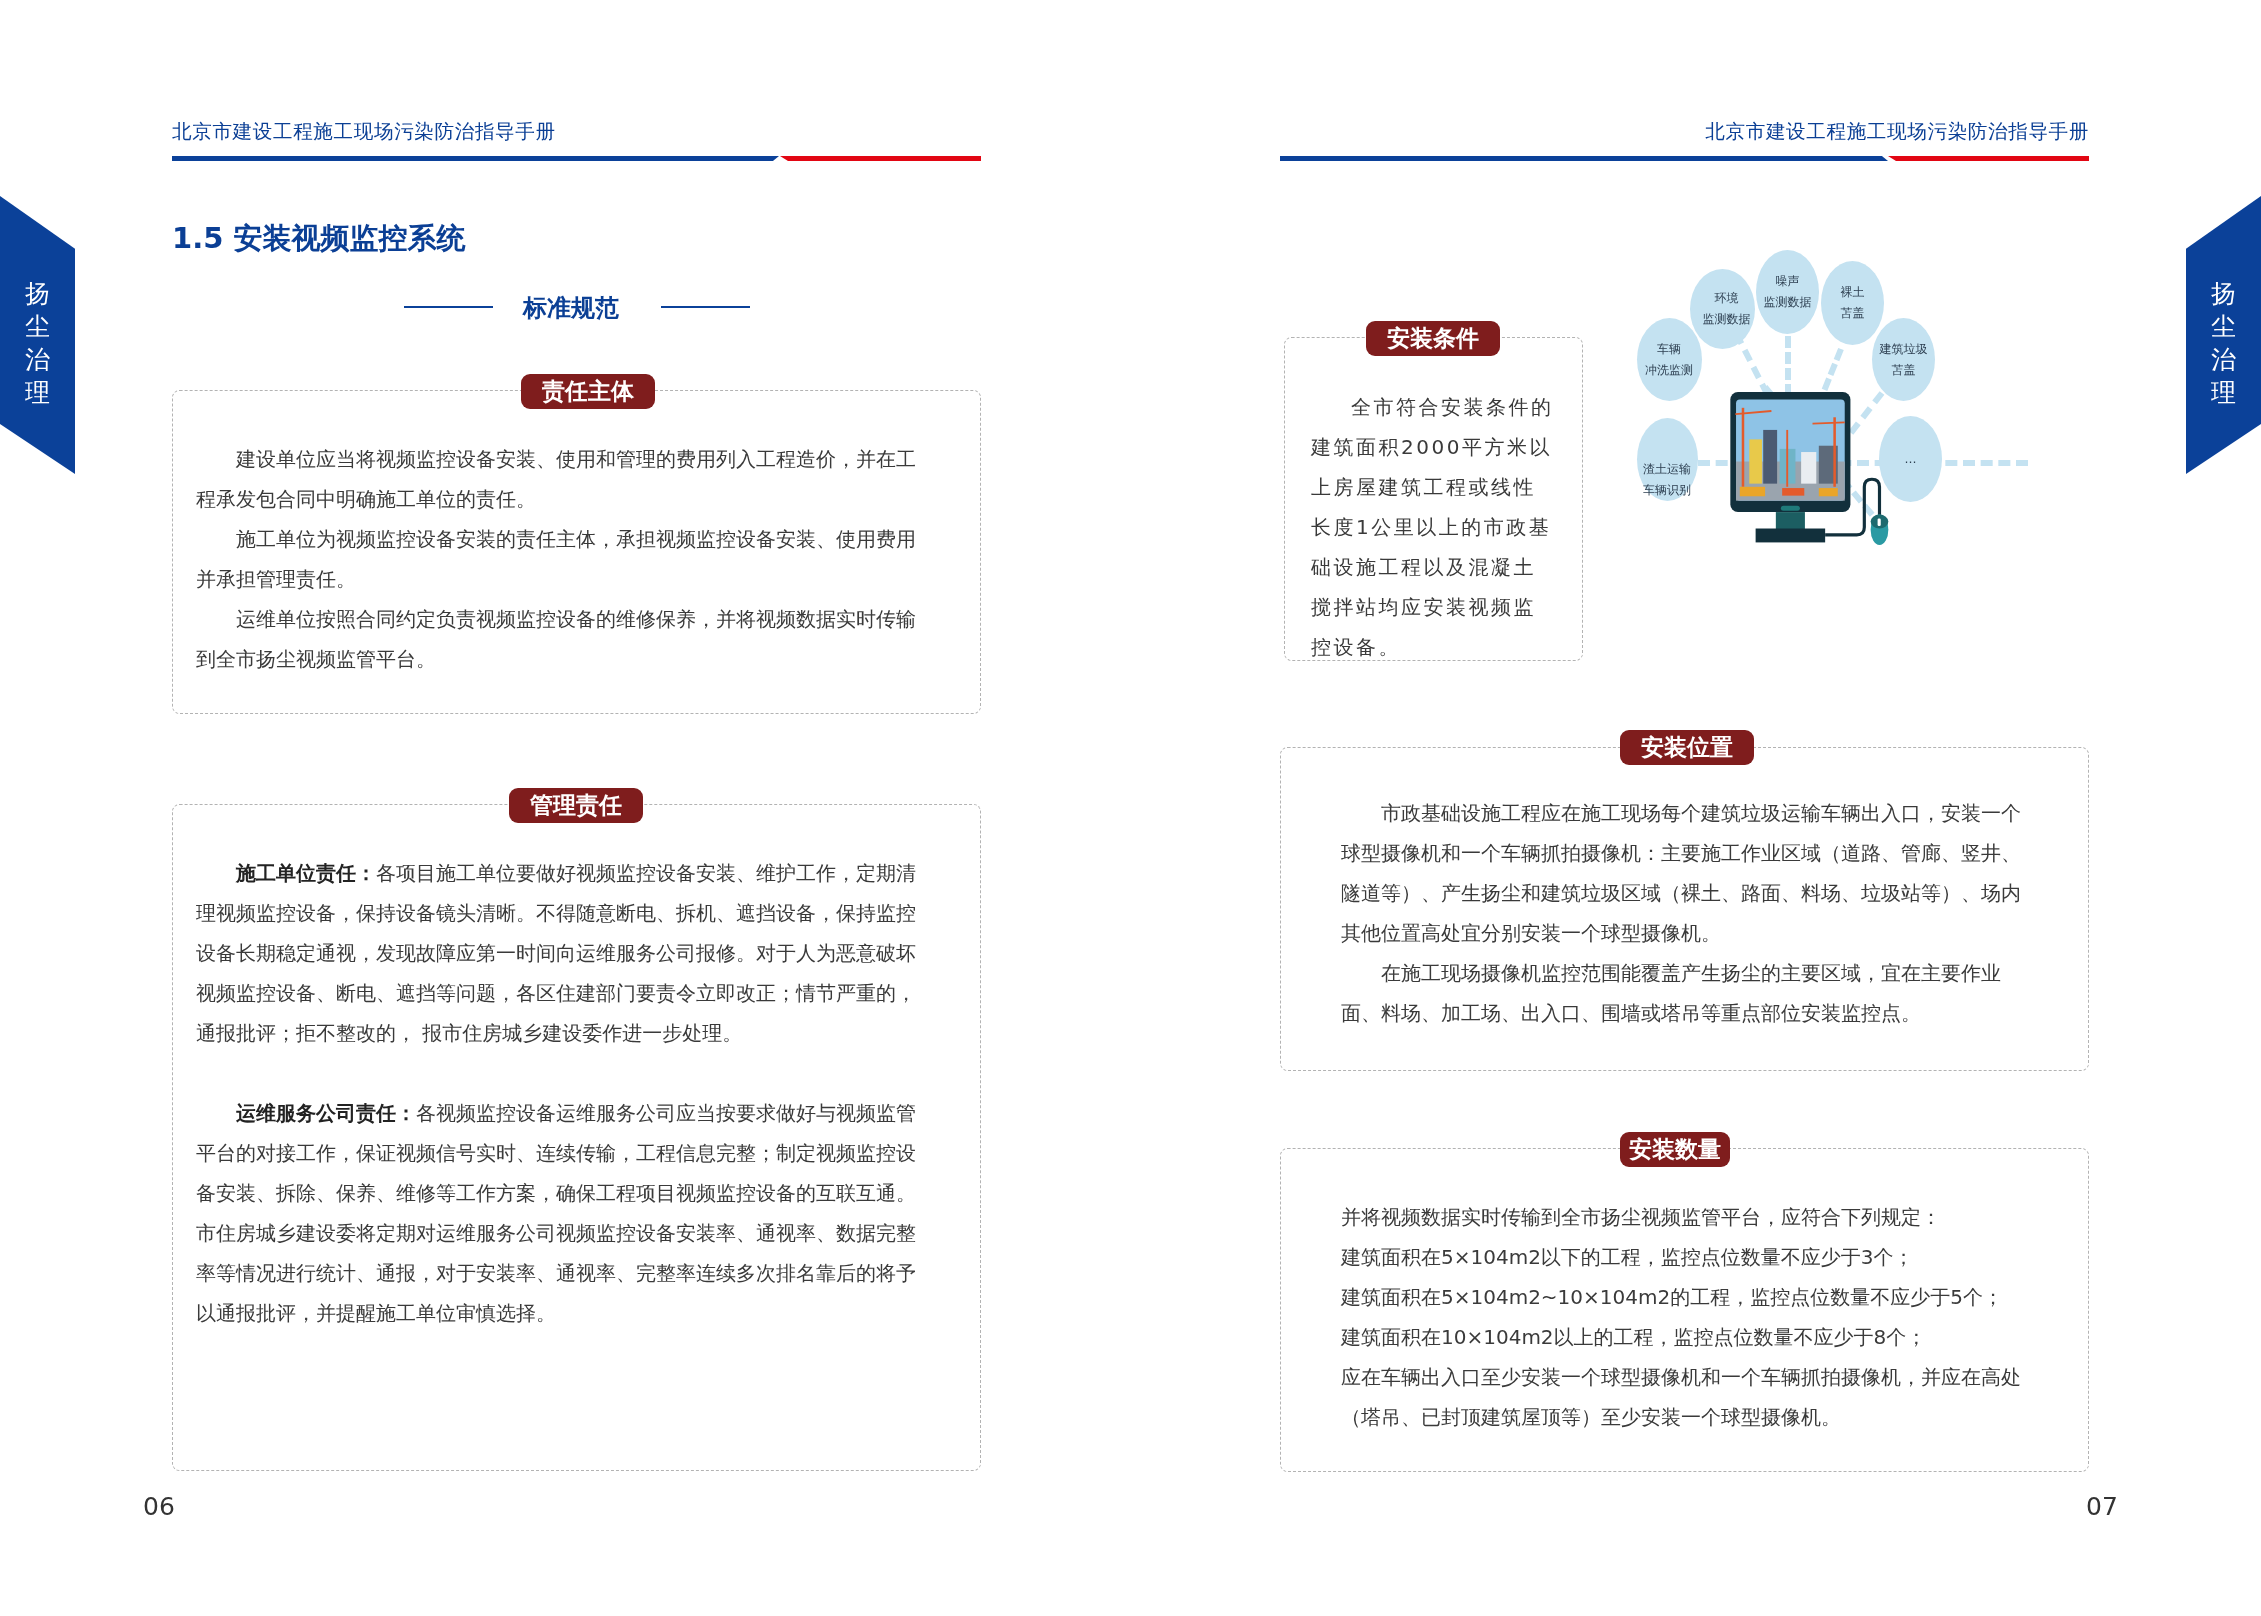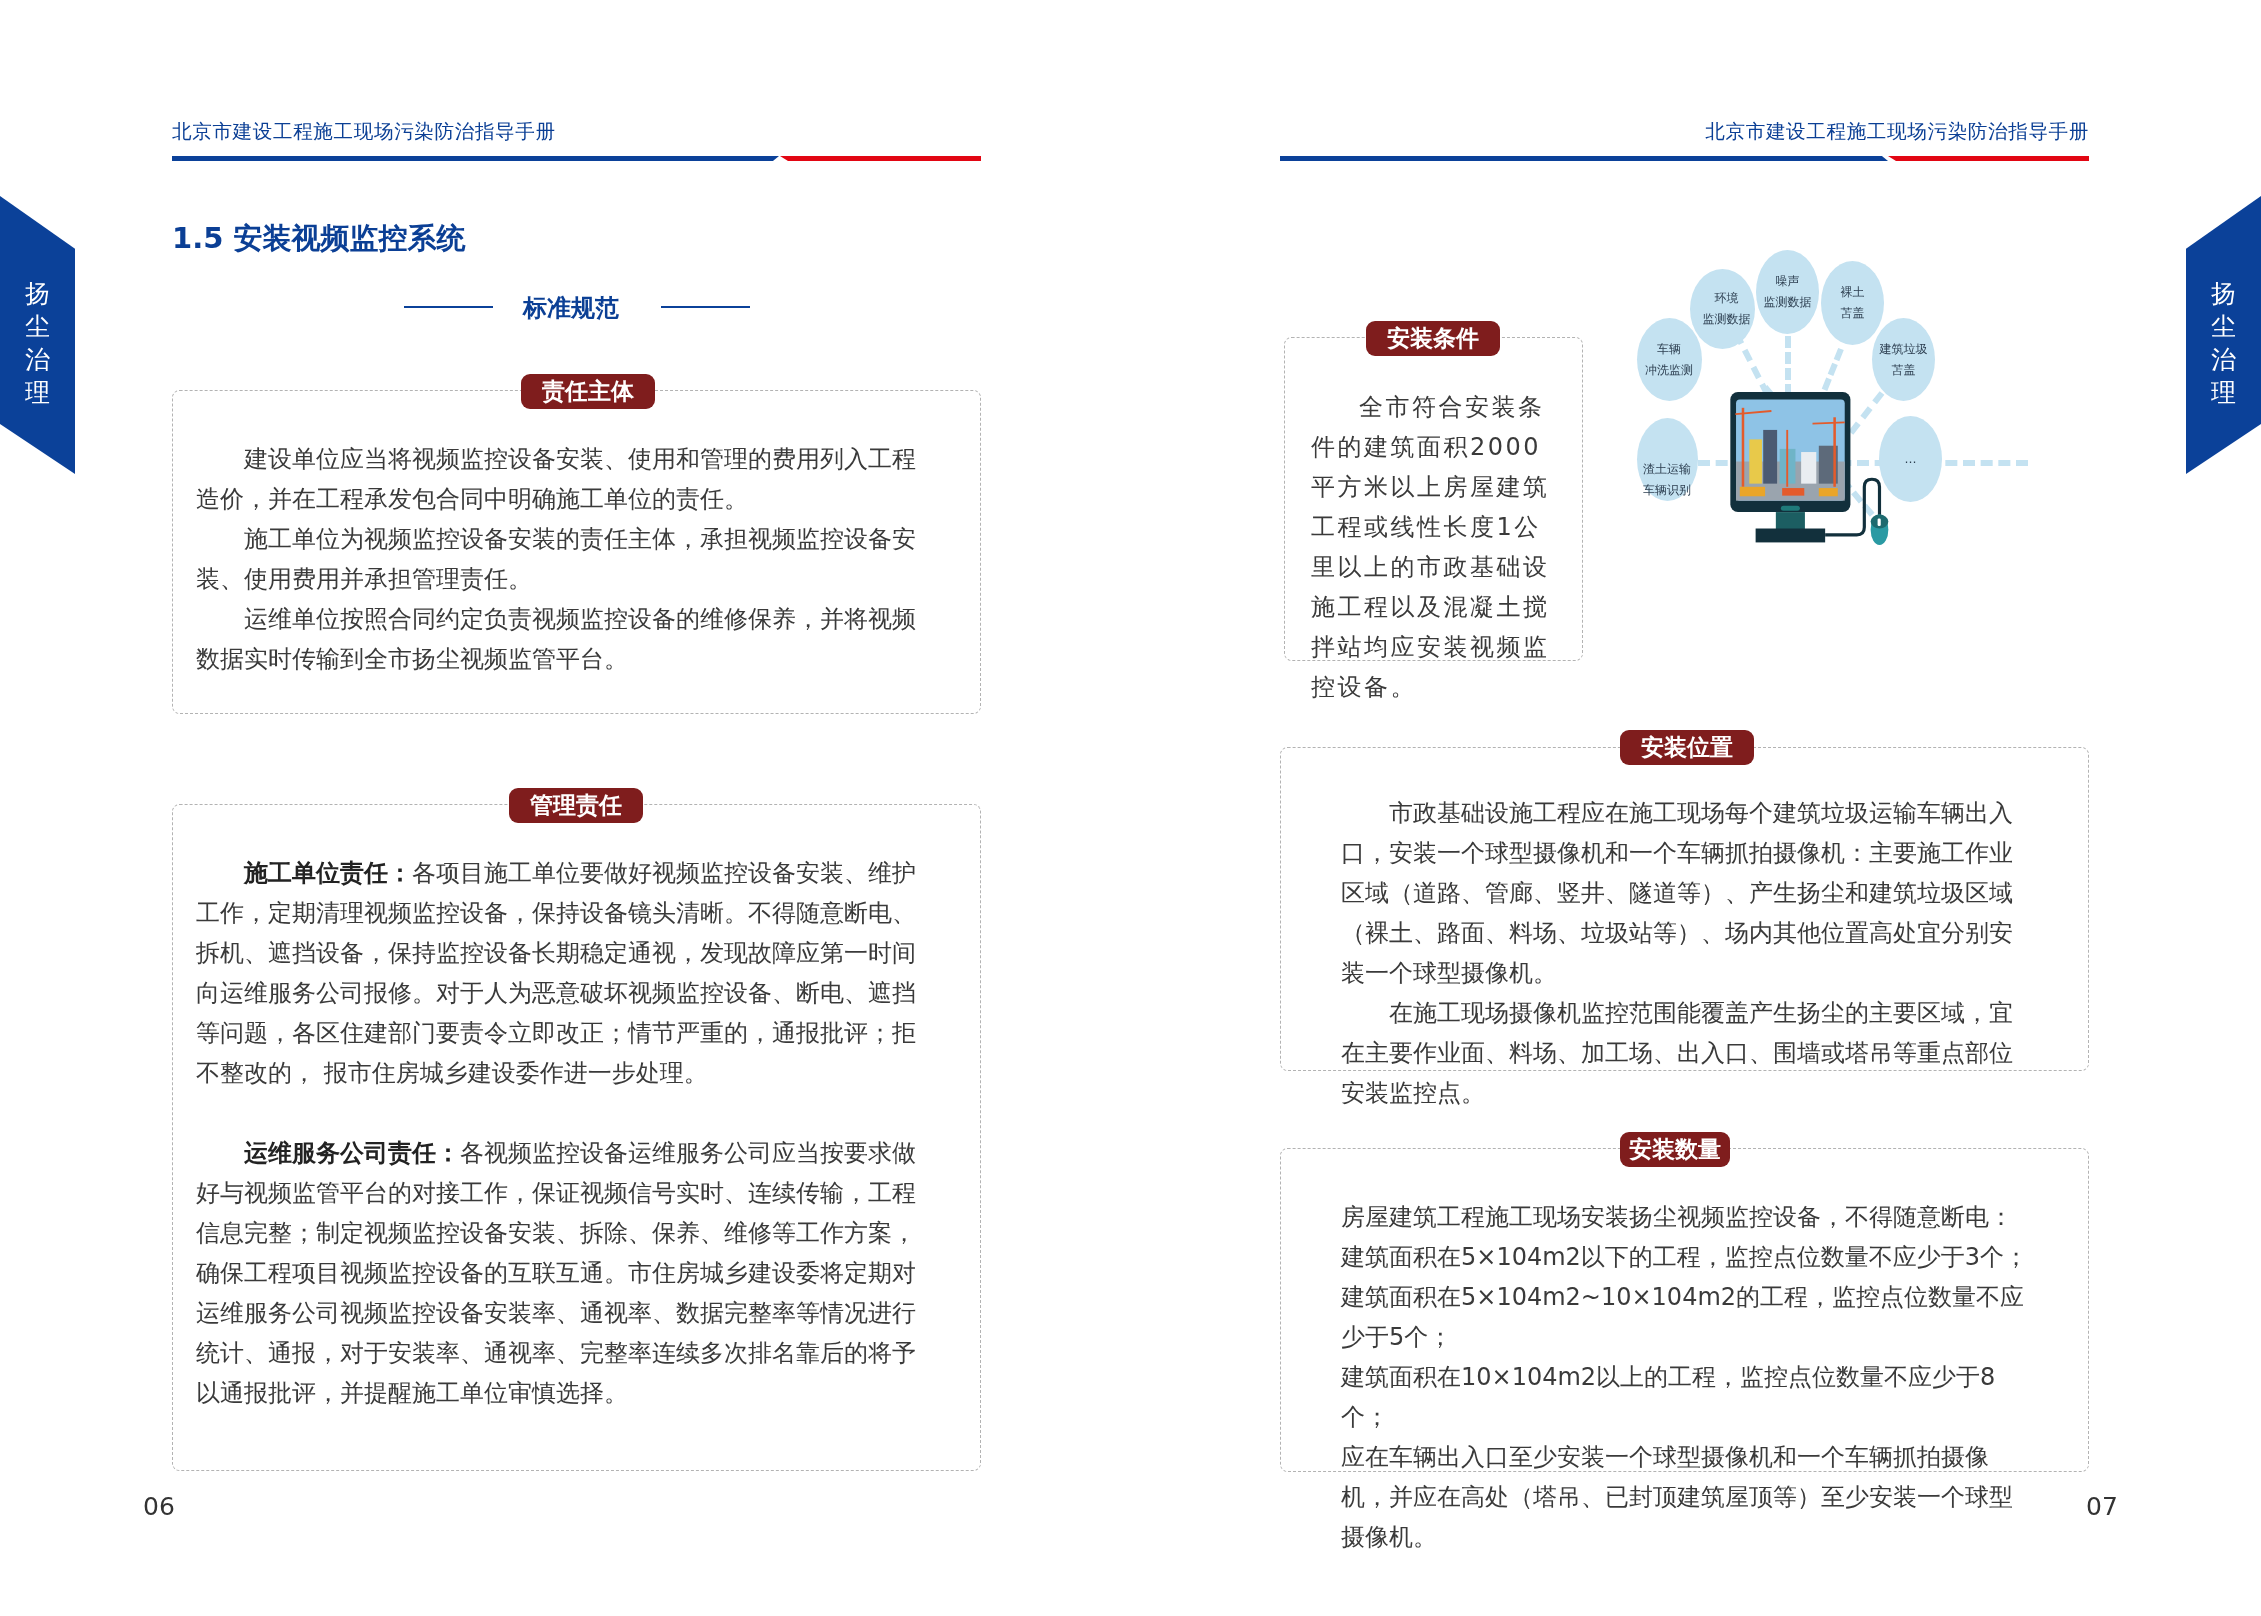--- a/index.html
+++ b/index.html
@@ -9,21 +9,21 @@
   .rule{position:absolute;height:5px;}
   .rule .blue{position:absolute;top:0;height:5px;background:#0b4199;}
   .rule .red{position:absolute;top:0;height:5px;background:#e20613;}
   .side-tab{position:absolute;width:75px;background:#0b4199;}
   .side-tab span{display:block;color:#fff;font-family:"DejaVu Serif","Liberation Serif",serif;font-size:25px;line-height:33px;text-align:center;}
   .section-title{font-size:29px;font-weight:bold;color:#0b3f95;white-space:nowrap;}
   .sub-title{font-size:24px;font-weight:bold;color:#0b3f95;}
   .sub-line{position:absolute;height:1.9px;background:#0b4199;}
   .card{position:absolute;border:1.9px dashed #b3b3b3;border-radius:7.6px;box-sizing:border-box;}
   .badge{position:absolute;background:#7f1d1d;color:#fff;font-weight:bold;font-size:23px;border-radius:9px;text-align:center;line-height:35px;height:35px;white-space:nowrap;}
-  .body-text{position:absolute;font-size:24px;line-height:40px;color:#3a3a3a;}
+  .body-text{position:absolute;font-size:20px;line-height:40px;color:#3a3a3a;}
   .body-text p{margin:0;}
   .indent{text-indent:2em;}
   .strong{font-weight:bold;color:#222;}
   .page-num{font-size:25px;color:#333;}
   .bubble{position:absolute;background:#c4e2f1;border-radius:50%;display:flex;align-items:center;justify-content:center;text-align:center;color:#2c3e50;font-size:12px;line-height:21px;}
   .dash{position:absolute;border-top:6.3px dashed #c4e2f1;transform-origin:0 50%;}
 </style>
 </head>
 <body>
 
@@ -153,21 +153,21 @@
 <div class="card" style="left:1280px;top:747px;width:809px;height:324px;"></div>
 <div class="badge" style="left:1620px;top:730px;width:134px;">安装位置</div>
 <div class="body-text" style="left:1341px;top:793px;width:691px;">
   <p class="indent">市政基础设施工程应在施工现场每个建筑垃圾运输车辆出入口，安装一个球型摄像机和一个车辆抓拍摄像机：主要施工作业区域（道路、管廊、竖井、隧道等）、产生扬尘和建筑垃圾区域（裸土、路面、料场、垃圾站等）、场内其他位置高处宜分别安装一个球型摄像机。</p>
   <p class="indent">在施工现场摄像机监控范围能覆盖产生扬尘的主要区域，宜在主要作业面、料场、加工场、出入口、围墙或塔吊等重点部位安装监控点。</p>
 </div>
 
 <div class="card" style="left:1280px;top:1148px;width:809px;height:324px;"></div>
 <div class="badge" style="left:1620px;top:1132px;width:110px;text-align:center;">安装数量</div>
 <div class="body-text" style="left:1341px;top:1197px;width:691px;">
-  <p>房屋建筑工程施工现场安装扬尘视频监控设备，不得随意断电：</p>
+  <p>并将视频数据实时传输到全市扬尘视频监管平台，应符合下列规定：</p>
   <p>建筑面积在5×104m2以下的工程，监控点位数量不应少于3个；</p>
   <p>建筑面积在5×104m2~10×104m2的工程，监控点位数量不应少于5个；</p>
   <p>建筑面积在10×104m2以上的工程，监控点位数量不应少于8个；</p>
   <p>应在车辆出入口至少安装一个球型摄像机和一个车辆抓拍摄像机，并应在高处（塔吊、已封顶建筑屋顶等）至少安装一个球型摄像机。</p>
 </div>
 
 <div class="abs page-num" style="left:2086px;top:1492px;">07</div>
 
 
 </body></html>

